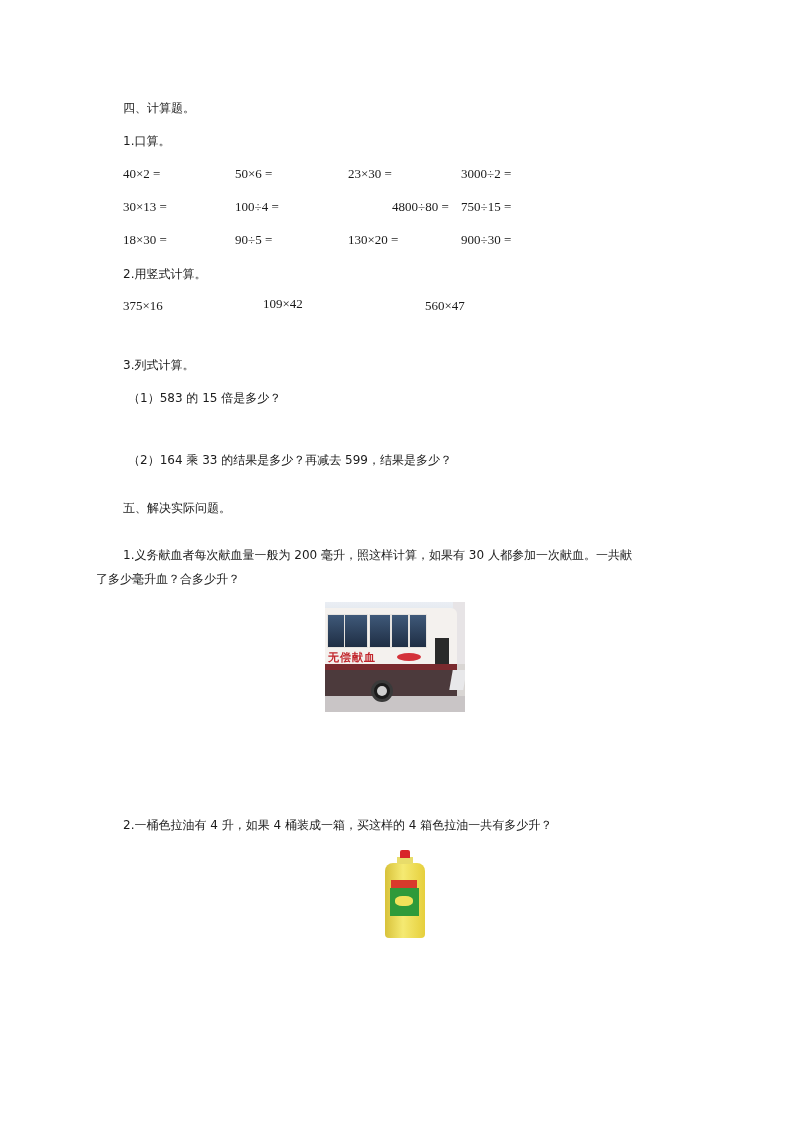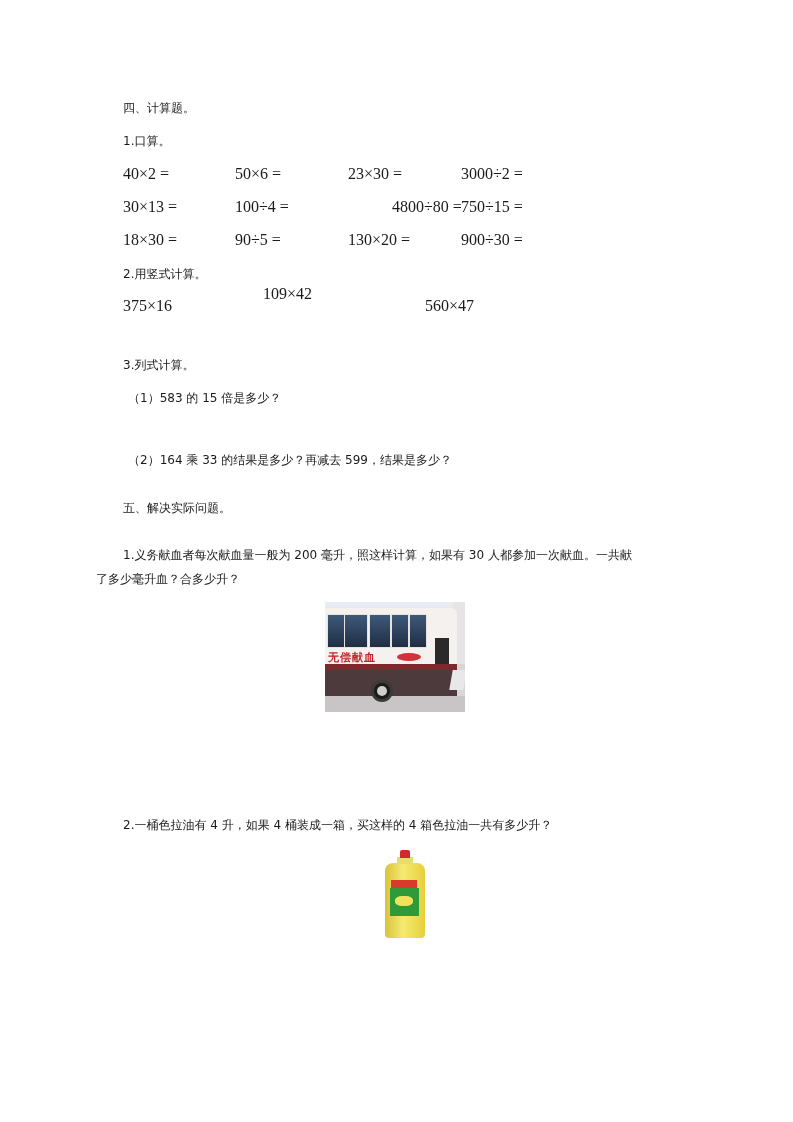--- a/index.html
+++ b/index.html
@@ -2,21 +2,21 @@
 <html><head>
   <meta charset="utf-8">
   <style>
     html, body { margin: 0; padding: 0; background: #ffffff; }
     body {
       width: 793px; height: 1122px; position: relative; overflow: hidden;
       font-family: "DejaVu Sans", "Liberation Sans", sans-serif;
       color: #1a1a1a;
     }
     .t { position: absolute; white-space: nowrap; font-size: 12px; line-height: 16px; }
-    .num { font-family: "Liberation Serif", "DejaVu Serif", serif; font-size: 16px; }
+    .num { font-family: "Liberation Serif", "DejaVu Serif", serif; font-size: 13px; }
 
     
     .bus {
       position: absolute; left: 325px; top: 602px; width: 140px; height: 110px;
       overflow: hidden; background: #d9d6d4;
     }
     .bus .sky { position: absolute; left: 0; top: 0; width: 172px; height: 40px; background: linear-gradient(#eaeef4, #cfd6df); }
     .bus .building { position: absolute; left: 128px; top: 0; width: 44px; height: 62px; background: #e7e4e6; }
     .bus .logo { position: absolute; left: 154px; top: 8px; width: 8px; height: 8px; border-radius: 50%; background: #d2343a; }
     .bus .body { position: absolute; left: 0; top: 6px; width: 132px; height: 85px; background: #f4f1ee; border-top-right-radius: 6px; }
@@ -60,21 +60,21 @@
 
   <div class="t num" style="left:123px; top:232px;">18×30 =</div>
   <div class="t num" style="left:235px; top:232px;">90÷5 =</div>
   <div class="t num" style="left:348px; top:232px;">130×20 =</div>
   <div class="t num" style="left:461px; top:232px;">900÷30 =</div>
 </div>
 
 <div class="t" style="left:123px; top:266px;">2.用竖式计算。</div>
 <div>
   <div class="t num" style="left:123px; top:298px;">375×16</div>
-  <div class="t num" style="left:263px; top:286px;text-align:right;">109×42</div>
+  <div class="t num" style="left:263px; top:296px;text-align:right;">109×42</div>
   <div class="t num" style="left:425px; top:298px;">560×47</div>
 </div>
 
 <div class="t" style="left:123px; top:357px;">3.列式计算。</div>
 <div class="t" style="left:128px; top:390px;">（1）583 的 15 倍是多少？</div>
 <div class="t" style="left:128px; top:452px;">（2）164 乘 33 的结果是多少？再减去 599，结果是多少？</div>
 
 <div class="t" style="left:123px; top:500px;">五、解决实际问题。</div>
 <div class="t" style="left:123px; top:547px;">1.义务献血者每次献血量一般为 200 毫升，照这样计算，如果有 30 人都参加一次献血。一共献</div>
 <div class="t" style="left:96px; top:571px;">了多少毫升血？合多少升？</div>

